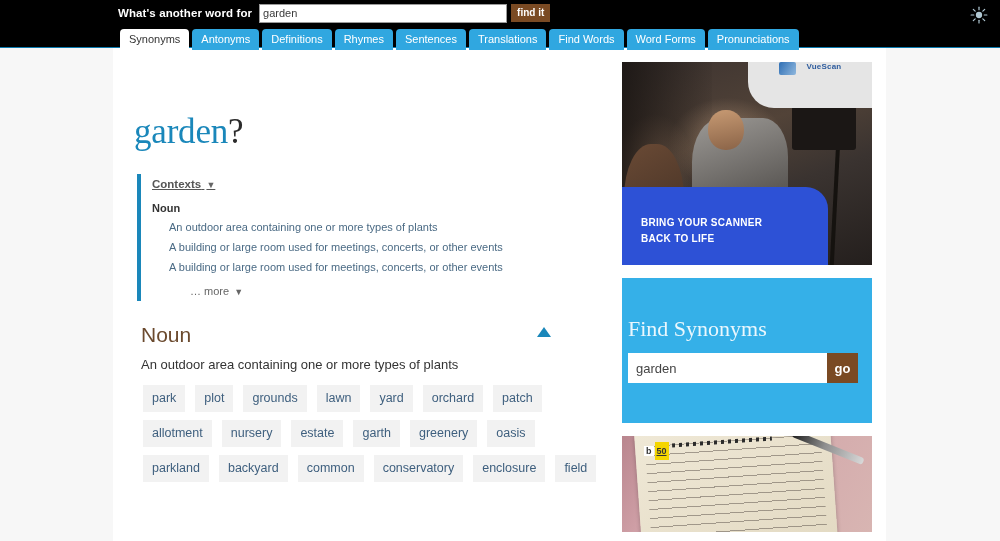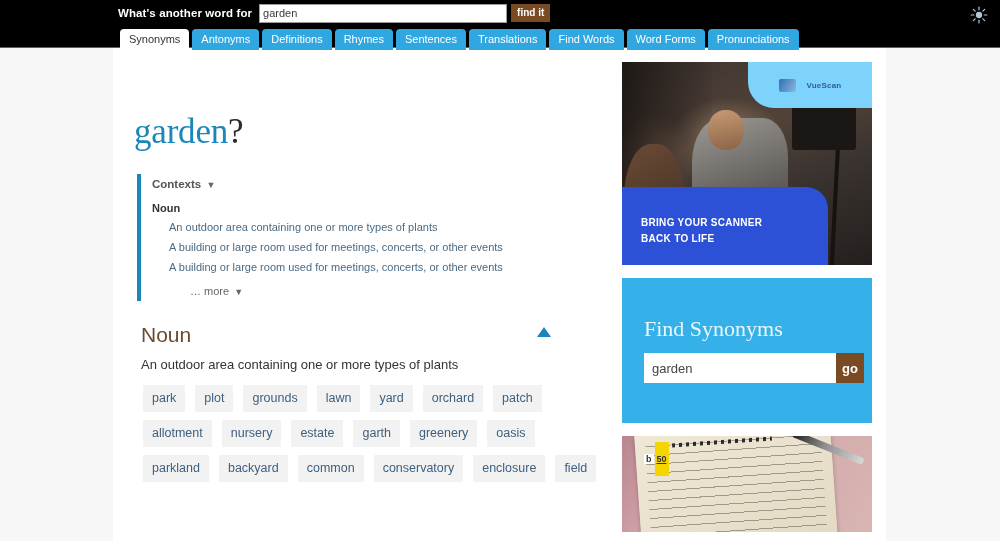--- a/index.html
+++ b/index.html
@@ -149,20 +149,21 @@
     margin: 22px 0 0 3px;
     border-left: 4px solid #1a87ba;
     padding: 2px 0 4px 11px;
   }
   .contexts-title {
     font-size: 11.5px;
     font-weight: bold;
     color: #555555;
     line-height: 16px;
     cursor: pointer;
+    text-decoration: underline;
   }
   .caret-down {
     font-size: 9px;
     color: #666;
     margin-left: 2px;
   }
   .ctx-pos {
     font-size: 11px;
     font-weight: bold;
     color: #333333;
@@ -286,24 +287,24 @@
     position: absolute;
     right: 16px; top: 44px;
     width: 64px; height: 44px;
     background: #1b1715;
     border-radius: 3px;
   }
   .ad-logo-plate {
     position: absolute;
     right: 0; top: 0;
     width: 124px; height: 46px;
-    background: #7dd3fc;
+    background: #e5e5e5;
     border-radius: 0 0 0 26px;
     display: flex;
-    align-items: center;
+    align-items: flex-start;
     justify-content: center;
     gap: 11px;
   }
   .ad-logo-mark {
     width: 17px; height: 13px;
     background: linear-gradient(120deg, #2f6fb5, #8fb7dd);
     border-radius: 2px;
   }
   .ad-logo-text {
     font-size: 8px;
@@ -327,21 +328,21 @@
     line-height: 16px;
     letter-spacing: 0.3px;
   }
 
   .find-box {
     width: 250px;
     height: 145px;
     background: #35b0e8;
     margin-top: 13px;
     box-sizing: border-box;
-    padding: 38px 14px 0 22px;
+    padding: 38px 14px 0 6px;
   }
   .find-box-title {
     font-family: "Liberation Serif", serif;
     font-size: 22px;
     color: #eaf7fd;
     line-height: 26px;
     margin-bottom: 11px;
   }
   .find-row {
     display: flex;
@@ -413,21 +414,21 @@
   .note-badge {
     position: absolute;
     left: 22px; top: 6px;
     display: flex;
     align-items: center;
     gap: 1px;
     font-size: 9px;
     font-weight: bold;
   }
   .note-badge .b1 { background:#ffffff; color:#333; padding:0 2px; }
-  .note-badge .b2 { background:#f4d500; color:#333; padding:12px 2px;text-decoration:underline; }
+  .note-badge .b2 { background:#f4d500; color:#333; padding:4px 2px;text-decoration:underline; }
   .note-dots {
     position: absolute;
     left: 50px; top: 4px;
     width: 100px; height: 4px;
     background: repeating-linear-gradient(90deg, #2b2b2b 0 3px, transparent 3px 7px);
     transform: rotate(-4deg);
   }
 </style>
 </head>
 <body>

